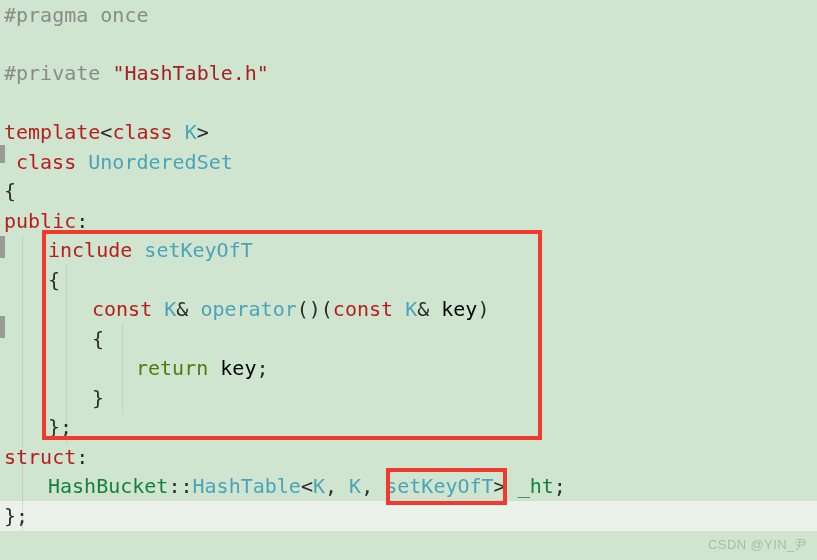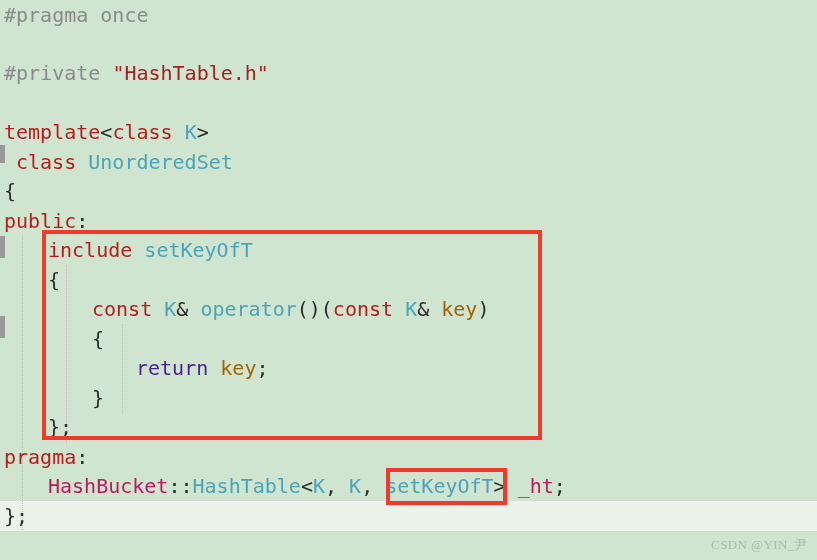--- a/index.html
+++ b/index.html
@@ -33,23 +33,23 @@
     font-size: 20px;
     letter-spacing: 0px;
     color: #1c1c1c;
   }
 
   
   .t-pre      { color: #8a8a8a; }   
   .t-str      { color: #a52121; }   
   .t-kw       { color: #b91c1c; }   
   .t-type     { color: #4ba3ba; }   
-  .t-ctrl     { color: #4c1d95; }   
-  .t-plain    { color: #be185d; }   
-  .t-ident    { color: #a16207; }   
+  .t-ctrl     { color: #4d7c0f; }   
+  .t-plain    { color: #15803d; }   
+  .t-ident    { color: #000000; }   
   .t-punct    { color: #2b2b2b; }
 
   
   .current-line {
     position: absolute;
     left: 0;
     width: 817px;
     height: 32px;
     background: #eaf2ea;
     border-top: 1px solid #d4dcd4;
@@ -79,21 +79,21 @@
     box-sizing: border-box;
     background: transparent;
     pointer-events: none;
   }
 
   
   .watermark {
     position: absolute;
     right: 9px;
     bottom: 6px;
-    font-family: Liberation Serif, serif;
+    font-family: Liberation Sans, sans-serif;
     font-size: 13px;
     color: #a9bda9;
     letter-spacing: 0.4px;
     white-space: nowrap;
   }
 
   
   .bottom-strip {
     position: absolute;
     left: 0;
@@ -133,21 +133,21 @@
         <div class="code-line" style="top: 147px; left: 16px;"><span class="t-kw">class</span><span class="t-plain"> </span><span class="t-type">UnorderedSet</span></div>
         <div class="code-line" style="top: 176px; left: 4px;"><span class="t-punct">{</span></div>
         <div class="code-line" style="top: 206px; left: 4px;"><span class="t-kw">public</span><span class="t-punct">:</span></div>
         <div class="code-line" style="top: 235px; left: 48px;"><span class="t-kw">include</span><span class="t-plain"> </span><span class="t-type">setKeyOfT</span></div>
         <div class="code-line" style="top: 265px; left: 48px;"><span class="t-punct">{</span></div>
         <div class="code-line" style="top: 294px; left: 92px;"><span class="t-kw">const</span><span class="t-plain"> </span><span class="t-type">K</span><span class="t-punct">&amp; </span><span class="t-type">operator</span><span class="t-punct">()(</span><span class="t-kw">const</span><span class="t-plain"> </span><span class="t-type">K</span><span class="t-punct">&amp; </span><span class="t-ident">key</span><span class="t-punct">)</span></div>
         <div class="code-line" style="top: 324px; left: 92px;"><span class="t-punct">{</span></div>
         <div class="code-line" style="top: 353px; left: 136px;"><span class="t-ctrl">return</span><span class="t-plain"> </span><span class="t-ident">key</span><span class="t-punct">;</span></div>
         <div class="code-line" style="top: 383px; left: 92px;"><span class="t-punct">}</span></div>
         <div class="code-line" style="top: 412px; left: 48px;"><span class="t-punct">};</span></div>
-        <div class="code-line" style="top: 442px; left: 4px;"><span class="t-kw">pragma</span><span class="t-punct">:</span></div>
+        <div class="code-line" style="top: 442px; left: 4px;"><span class="t-kw">struct</span><span class="t-punct">:</span></div>
         <div class="code-line" style="top: 471px; left: 48px;"><span class="t-plain">HashBucket</span><span class="t-punct">::</span><span class="t-type">HashTable</span><span class="t-punct">&lt;</span><span class="t-type">K</span><span class="t-punct">, </span><span class="t-type">K</span><span class="t-punct">, </span><span class="t-type">setKeyOfT</span><span class="t-punct">&gt; </span><span class="t-plain">_ht</span><span class="t-punct">;</span></div>
         <div class="code-line" style="top: 501px; left: 4px;"><span class="t-punct">};</span></div>
       </div>
 
     <div id="annotations">
         <div class="annot-box" style="left: 42px; top: 230px; width: 500px; height: 210px; border-color: rgb(240, 58, 46);"></div>
         <div class="annot-box" style="left: 386px; top: 468px; width: 121px; height: 37px; border-color: rgb(240, 58, 46);"></div>
       </div>
 
   </div>

